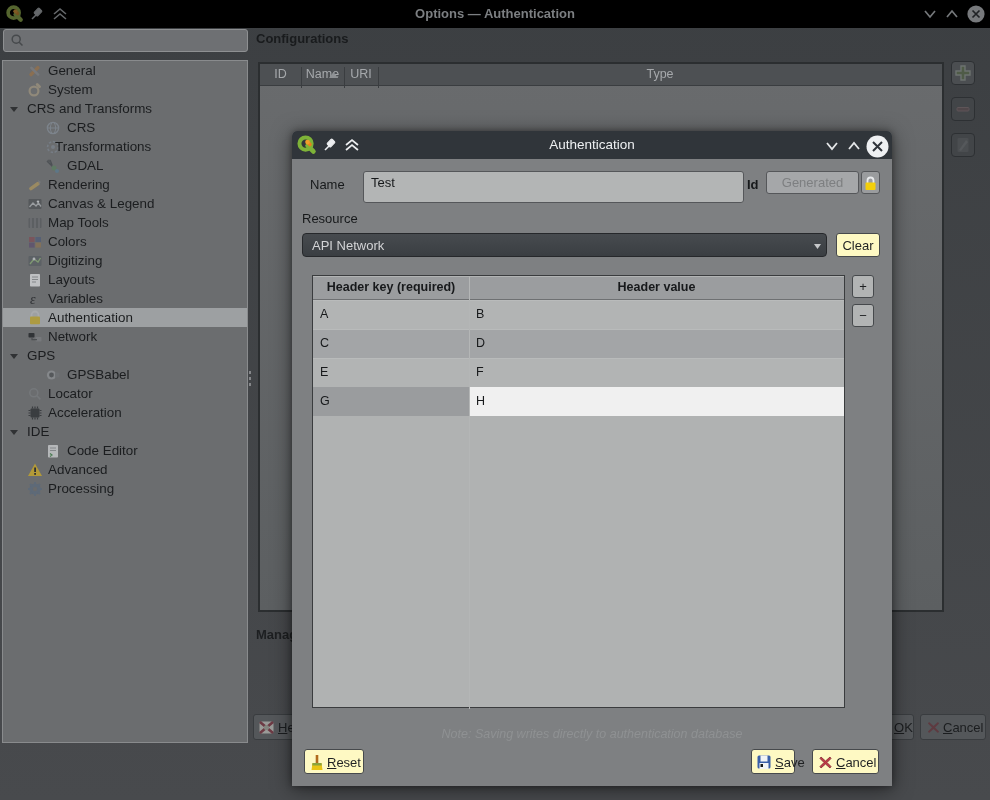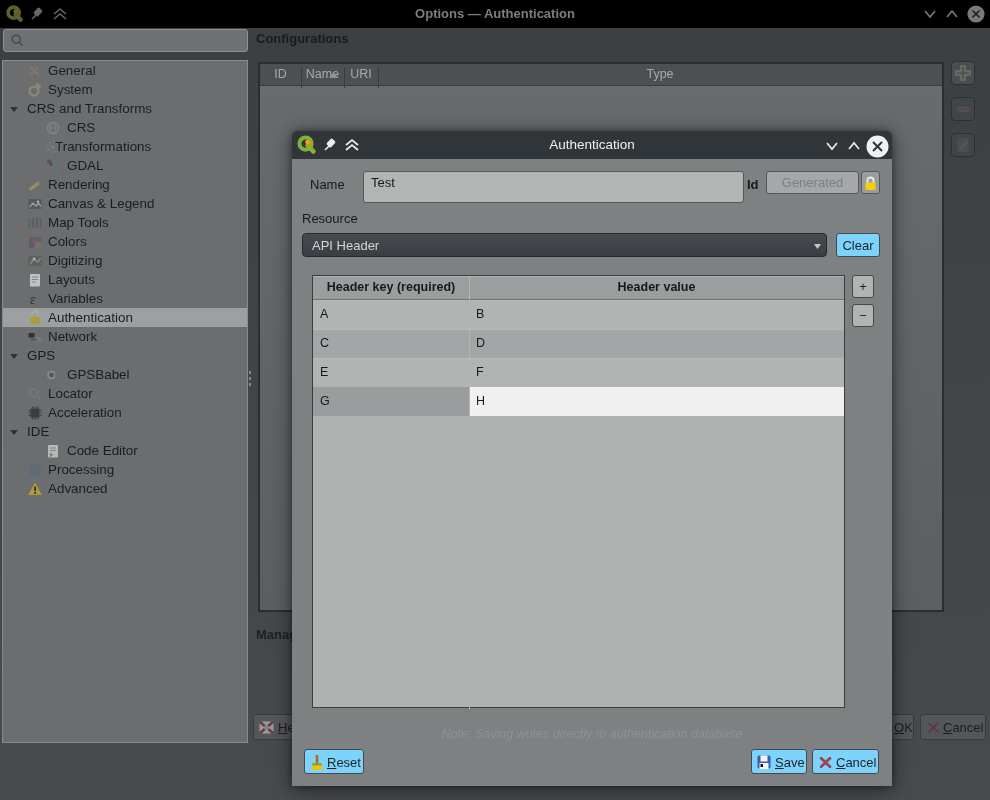--- a/index.html
+++ b/index.html
@@ -39,21 +39,21 @@
        border-radius:5px 5px 0 0;z-index:3;
        box-shadow:0 3px 20px rgba(0,0,0,0.5), 0 0 6px rgba(0,0,0,0.35);}
   #side{z-index:2;}
   #dtitle{position:absolute;left:0;top:0;width:600px;height:28px;background:#30353a;
           border-radius:5px 5px 0 0;}
   #dtitle .txt{position:absolute;left:0;top:6px;width:600px;text-align:center;
                font-size:13.5px;color:#eef0f2;}
   .fld{position:absolute;background:#b3b5b5;border:1px solid #55575a;border-radius:3px;
        box-sizing:border-box;font-size:13px;color:#17191b;}
   .dl{position:absolute;font-size:13px;font-weight:400;color:#17191b;}
-  .btn{position:absolute;background:#7dd3fc;border:1px solid #46494c;border-radius:3px;
+  .btn{position:absolute;background:#fef9c3;border:1px solid #46494c;border-radius:3px;
        box-sizing:border-box;font-size:13px;color:#1f2123;text-align:center;}
   
   #dtable{position:absolute;left:20px;top:144px;width:533px;height:433px;
           background:#b0b2b2;border:1px solid #3a3c3e;box-sizing:border-box;}
   .drow{position:absolute;left:0;width:531px;height:29px;font-size:12.5px;color:#17191b;box-shadow:inset 0 1px 0 #b9bbbb;}
   .drow div{position:absolute;top:7px;}
   u{text-decoration:underline;}
 </style></head>
 <body>
 
@@ -274,36 +274,36 @@
           <rect x="3" y="2" width="10" height="12.5" rx="0.8" fill="#b5b7b9"></rect>
           <path d="M5 5 h6 M5 7.5 h6" stroke="#84878a" stroke-width="1"></path>
           <path d="M5 10.5 l2 1.5 -2 1.5" stroke="#4a7c52" stroke-width="1.2" fill="none"></path>
         </g>
       </svg>
       <div class="lbl" style="left:64px">Code Editor</div>
     </div>
 <div class="srow">
       <svg style="left:24px" width="16" height="16" viewBox="0 0 16 16">
         <g>
+          <path d="M8 1.5 L15 14 H1 Z" fill="#b39a38"></path>
+          <rect x="7.2" y="5.5" width="1.8" height="4.5" fill="#2e3033"></rect>
+          <rect x="7.2" y="11" width="1.8" height="1.8" fill="#2e3033"></rect>
+        </g>
+      </svg>
+      <div class="lbl" style="left:45px">Advanced</div>
+    </div>
+<div class="srow">
+      <svg style="left:24px" width="16" height="16" viewBox="0 0 16 16">
+        <g>
           <circle cx="8" cy="8" r="5.6" fill="#5e6a78"></circle>
           <circle cx="8" cy="8" r="2.2" fill="#696b6d"></circle>
           <path d="M8 1 v3 M8 12 v3 M1 8 h3 M12 8 h3 M3 3 l2 2 M11 11 l2 2 M13 3 l-2 2 M5 11 l-2 2" stroke="#5e6a78" stroke-width="2"></path>
         </g>
       </svg>
       <div class="lbl" style="left:45px">Processing</div>
-    </div>
-<div class="srow">
-      <svg style="left:24px" width="16" height="16" viewBox="0 0 16 16">
-        <g>
-          <path d="M8 1.5 L15 14 H1 Z" fill="#b39a38"></path>
-          <rect x="7.2" y="5.5" width="1.8" height="4.5" fill="#2e3033"></rect>
-          <rect x="7.2" y="11" width="1.8" height="1.8" fill="#2e3033"></rect>
-        </g>
-      </svg>
-      <div class="lbl" style="left:45px">Advanced</div>
     </div>
 </div>
 
 <div class="abs" style="left:249px;top:371px;width:2px;height:3px;background:#85878a;"></div>
 <div class="abs" style="left:249px;top:377px;width:2px;height:3px;background:#85878a;"></div>
 <div class="abs" style="left:249px;top:383px;width:2px;height:3px;background:#85878a;"></div>
 
 <div class="abs" id="conflbl">Configurations</div>
 <div class="abs" id="mtable">
   <div id="mthead">
@@ -401,21 +401,21 @@
     <svg style="position:absolute;left:2px;top:4px" width="13" height="15" viewBox="0 0 13 15">
       <path d="M3.5 7 V4.5 a3 3 0 0 1 6 0 V7" fill="none" stroke="#e9ebed" stroke-width="1.8"></path>
       <rect x="1.5" y="6.5" width="10" height="7.5" rx="1" fill="#f3cf0b"></rect>
     </svg>
   </div>
 
   <div class="dl" style="left:10px;top:80px;">Resource</div>
 
   <div class="abs" style="left:10px;top:102px;width:525px;height:24px;border-radius:4px;
        background:linear-gradient(#474b4f,#3a3e42);border:1px solid #26282b;box-sizing:border-box;">
-    <span style="position:absolute;left:9px;top:4px;font-size:13px;color:#d3d4d6;">API Header</span>
+    <span style="position:absolute;left:9px;top:4px;font-size:13px;color:#d3d4d6;">API Network</span>
     <svg style="position:absolute;right:5px;top:10px" width="7" height="5" viewBox="0 0 7 5">
       <polygon points="0,0 7,0 3.5,5" fill="#c6c8ca"></polygon>
     </svg>
   </div>
   <div class="btn" style="left:544px;top:102px;width:44px;height:24px;">
     <span style="position:absolute;left:0;top:4px;width:100%">Clear</span>
   </div>
 
   <div id="dtable">
     <div style="position:absolute;left:0;top:0;width:531px;height:23px;background:#9b9d9f;
@@ -454,21 +454,21 @@
        font-style:italic;color:#8f9193;">Note: Saving writes directly to authentication database</div>
 
   <div class="btn" style="left:12px;top:618px;width:60px;height:25px;">
     <svg style="position:absolute;left:5px;top:4px" width="14" height="17" viewBox="0 0 14 17">
       <rect x="5.7" y="1" width="2.6" height="8" fill="#b06a1e"></rect>
       <path d="M2.5 9 h9 l1 7 h-11 z" fill="#e8c414"></path>
       <path d="M2.5 9 h9 l0.3 2.5 h-9.6 z" fill="#8aa33c"></path>
     </svg>
     <span style="position:absolute;left:22px;top:5px"><u>R</u>eset</span>
   </div>
-  <div class="btn" style="left:459px;top:618px;width:56px;height:25px;">
+  <div class="btn" style="left:459px;top:618px;width:44px;height:25px;">
     <svg style="position:absolute;left:5px;top:5px" width="14" height="14" viewBox="0 0 14 14">
       <rect x="0.5" y="0.5" width="13" height="13" rx="1.5" fill="#3a5fa8"></rect>
       <rect x="3.5" y="0.5" width="7" height="6" fill="#f2f4f6"></rect>
       <rect x="2.5" y="8" width="9" height="6" fill="#f2f4f6"></rect>
       <rect x="3.5" y="9" width="2.5" height="3" fill="#17191b"></rect>
     </svg>
     <span style="position:absolute;left:23px;top:5px"><u>S</u>ave</span>
   </div>
   <div class="btn" style="left:520px;top:618px;width:67px;height:25px;">
     <svg style="position:absolute;left:6px;top:6px" width="13" height="13" viewBox="0 0 13 13">

